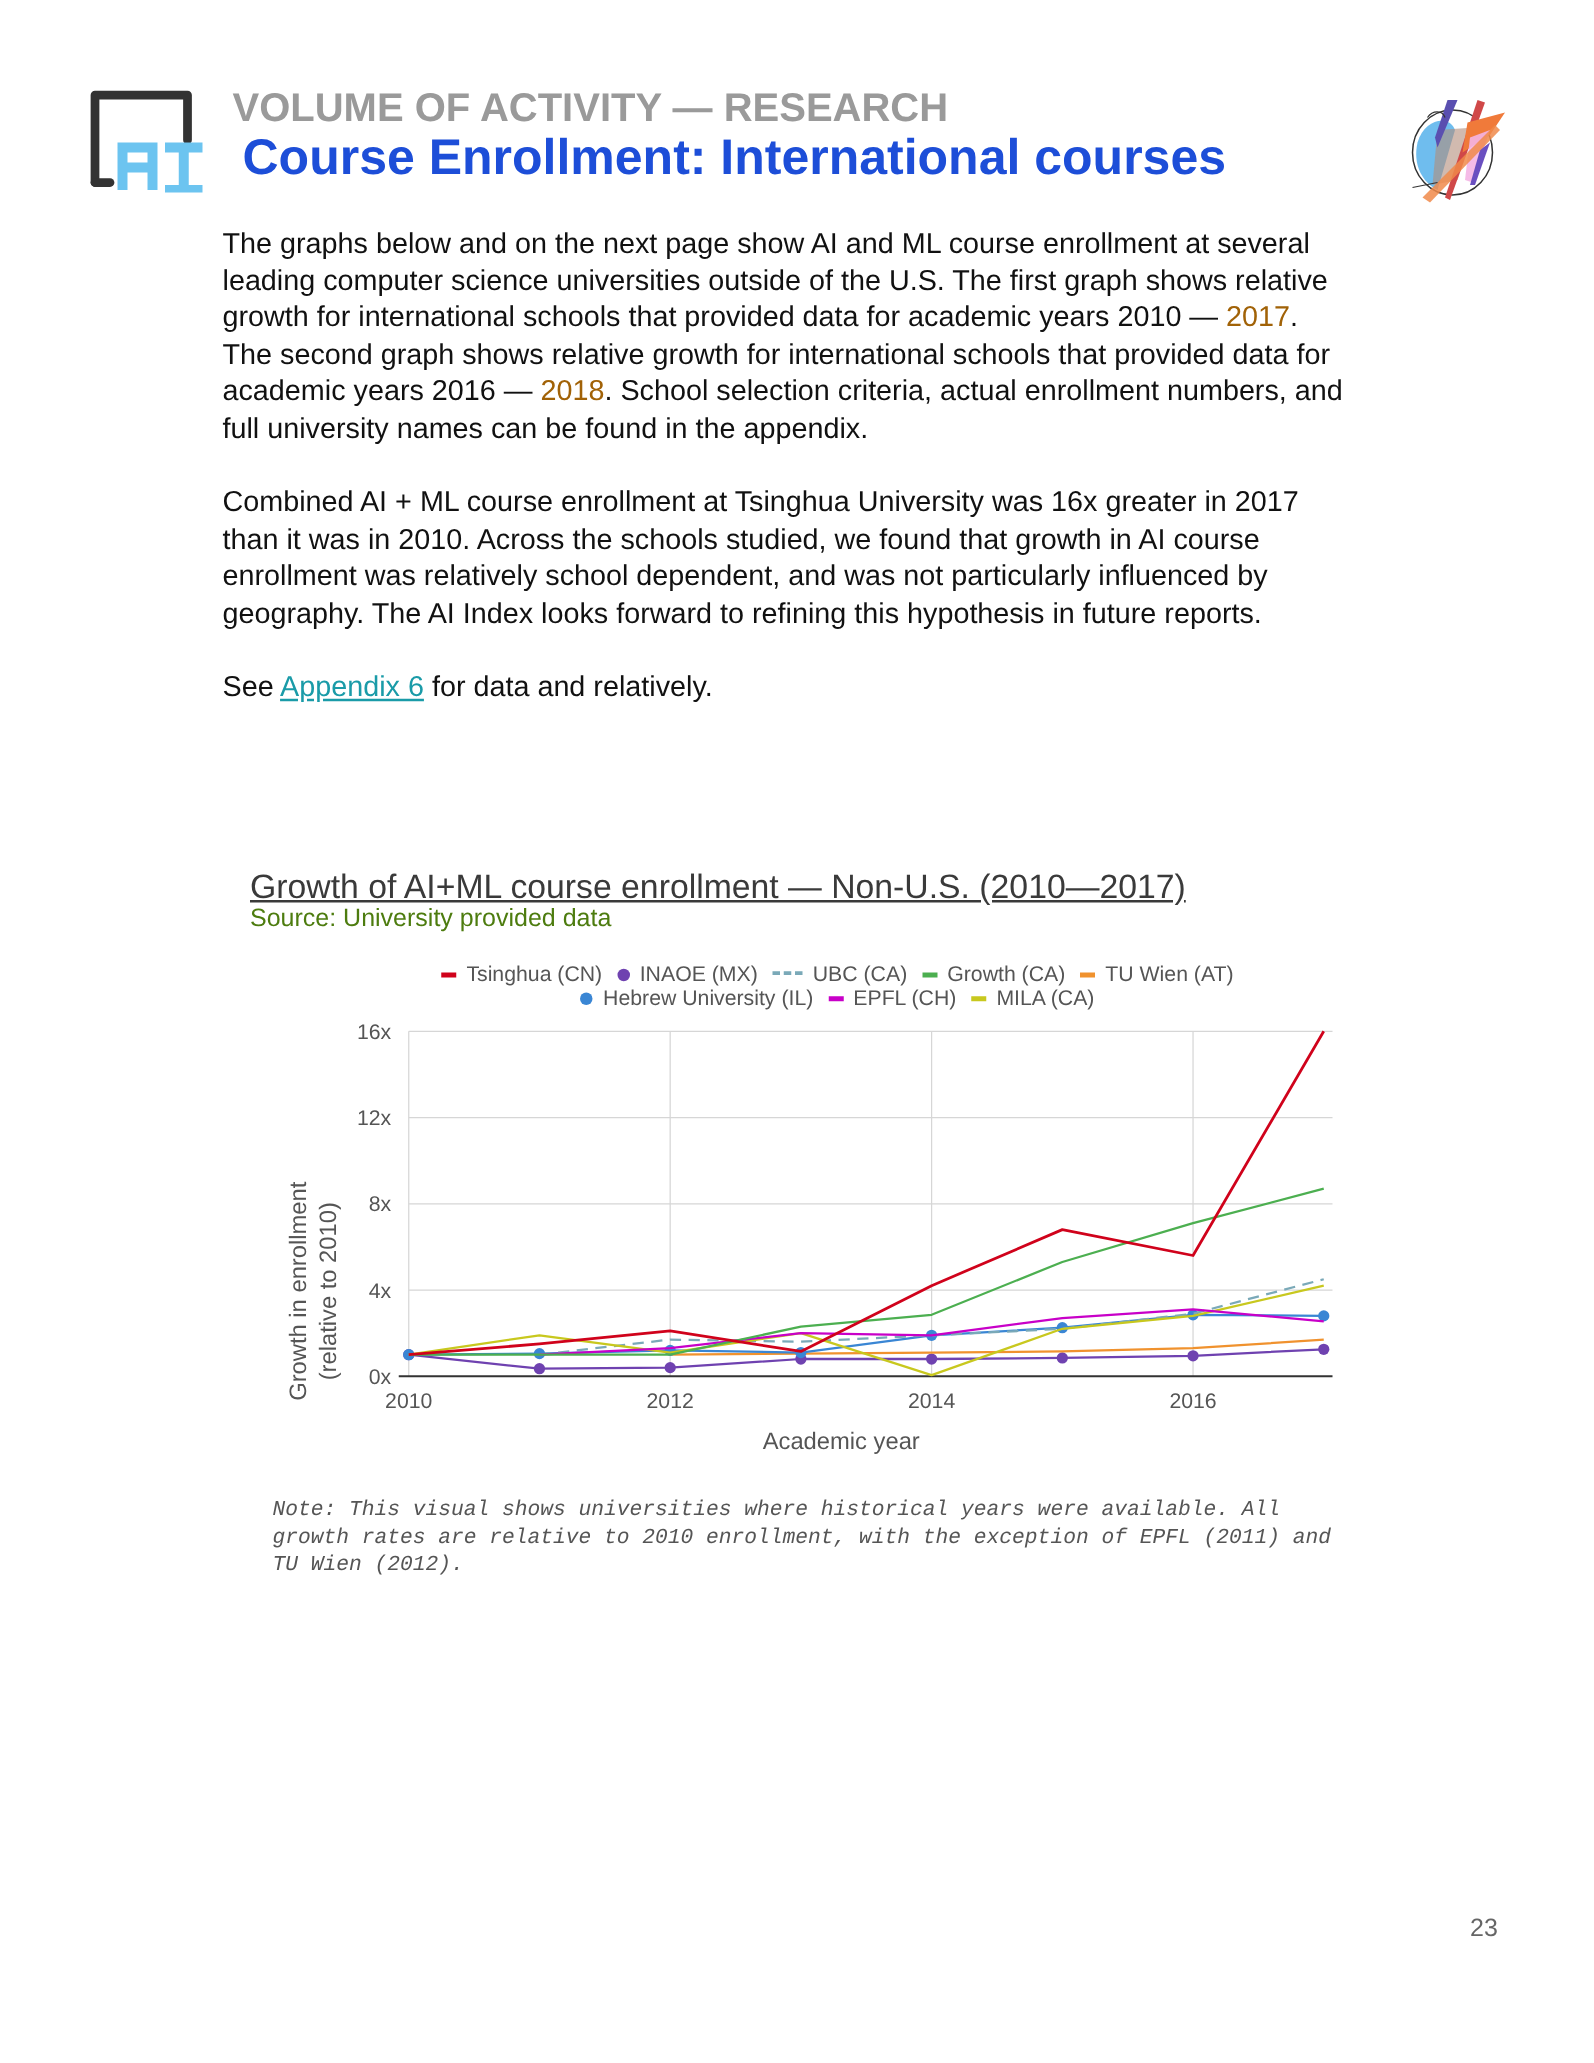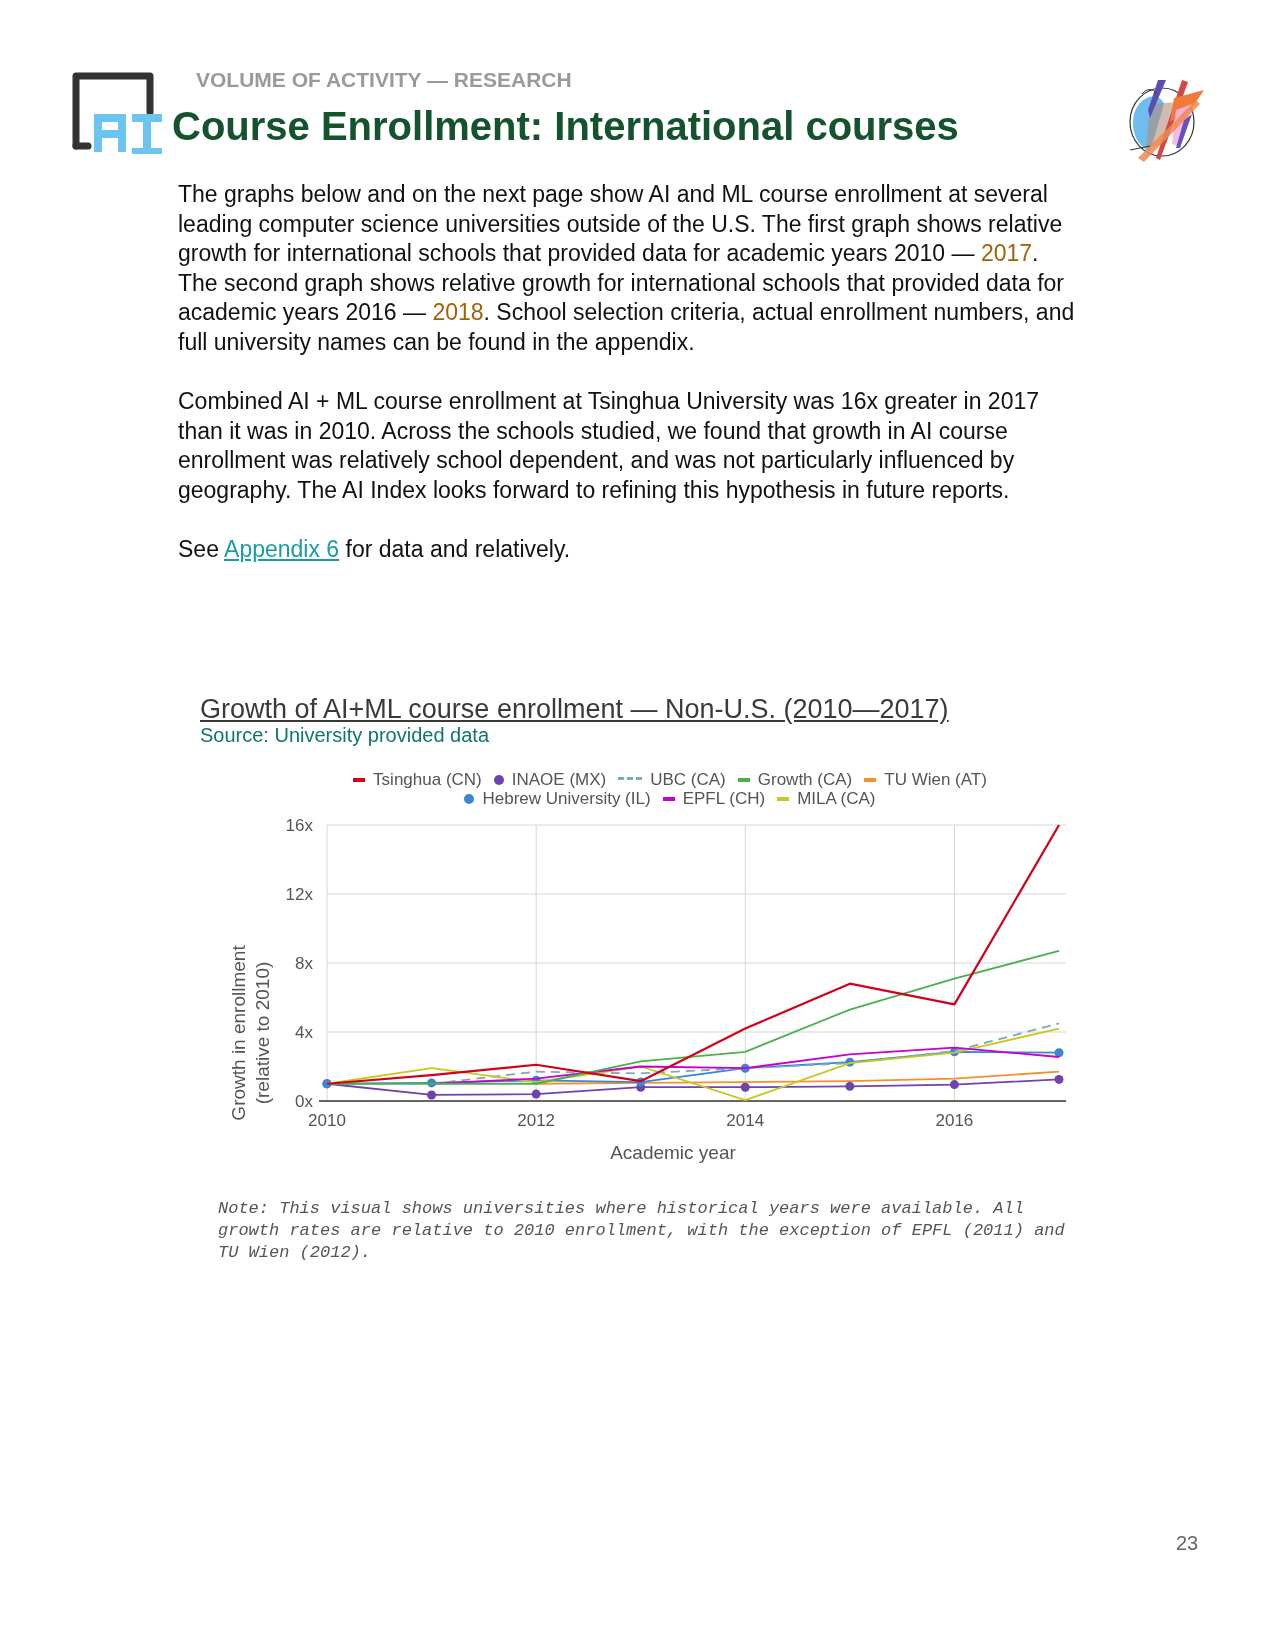--- a/index.html
+++ b/index.html
@@ -1,30 +1,30 @@
 <!DOCTYPE html>
 <html><head>
   <meta charset="utf-8">
   <style>
     html, body { margin: 0; padding: 0; background: #ffffff; }
     body { width: 1275px; height: 1650px; position: relative; overflow: hidden;
            font-family: "Liberation Sans", "DejaVu Sans", sans-serif; color: #111; }
     .logo { position: absolute; left: 72px; top: 72px; width: 92px; height: 82px; }
-    .section-label { position: absolute; left: 186px; top: 68px; font-size: 21px; font-weight: bold;
-                     color: #9a9a9a; letter-spacing: 0px; white-space: nowrap; margin-left: 10px; }
-    .page-title { position: absolute; left: 172px; top: 104px; font-size: 40px; font-weight: bold;
-                  color: #14532d; white-space: nowrap; }
+    .section-label { position: absolute; left: 186px; top: 68px; font-size: 32px; font-weight: bold;
+                     color: #9a9a9a; letter-spacing: 0px; white-space: nowrap; }
+    .page-title { position: absolute; left: 194px; top: 104px; font-size: 40px; font-weight: bold;
+                  color: #1d4ed8; white-space: nowrap; }
     .index-logo { position: absolute; left: 1120px; top: 74px; width: 90px; height: 90px; }
     .body-text { position: absolute; left: 178px; top: 180px; width: 905px; font-size: 23px;
                  line-height: 29.6px; color: #111; }
     .body-text p { margin: 0 0 29.6px 0; }
     .muted { color: #a16207; margin-top: 17px; }
     .link { color: #1a9ba8; text-decoration: underline; cursor: pointer; text-align: center; }
     .chart-title { position: absolute; left: 200px; top: 694px; font-size: 27px; color: #3a3a3a; white-space: nowrap; text-decoration: underline; }
-    .chart-subtitle { position: absolute; left: 200px; top: 724px; font-size: 20px; color: #0f766e; white-space: nowrap; }
+    .chart-subtitle { position: absolute; left: 200px; top: 724px; font-size: 20px; color: #4d7c0f; white-space: nowrap; }
     .legend { position: absolute; left: 290px; top: 770px; width: 760px; font-size: 17px; color: #555; }
     .legend-row { display: flex; justify-content: center; align-items: flex-start; height: 19px; white-space: nowrap; }
     .legend-item { display: inline-flex; align-items: center; margin: 0 6px; }
     .legend-swatch { display: inline-block; width: 12px; height: 4px; margin-right: 8px; }
     .legend-swatch.dot { width: 10px; height: 10px; border-radius: 50%; }
     .legend-swatch.dash { width: 24px; height: 3px; background: transparent !important; }
     .chart-svg { position: absolute; left: 0; top: 0; }
     .note { position: absolute; left: 218px; top: 1198px; width: 860px; font-size: 17px; font-style: italic;
             color: #555; line-height: 22px; font-family: Liberation Mono, monospace; }
     .page-number { position: absolute; left: 1176px; top: 1532px; font-size: 20px; color: #666; }

